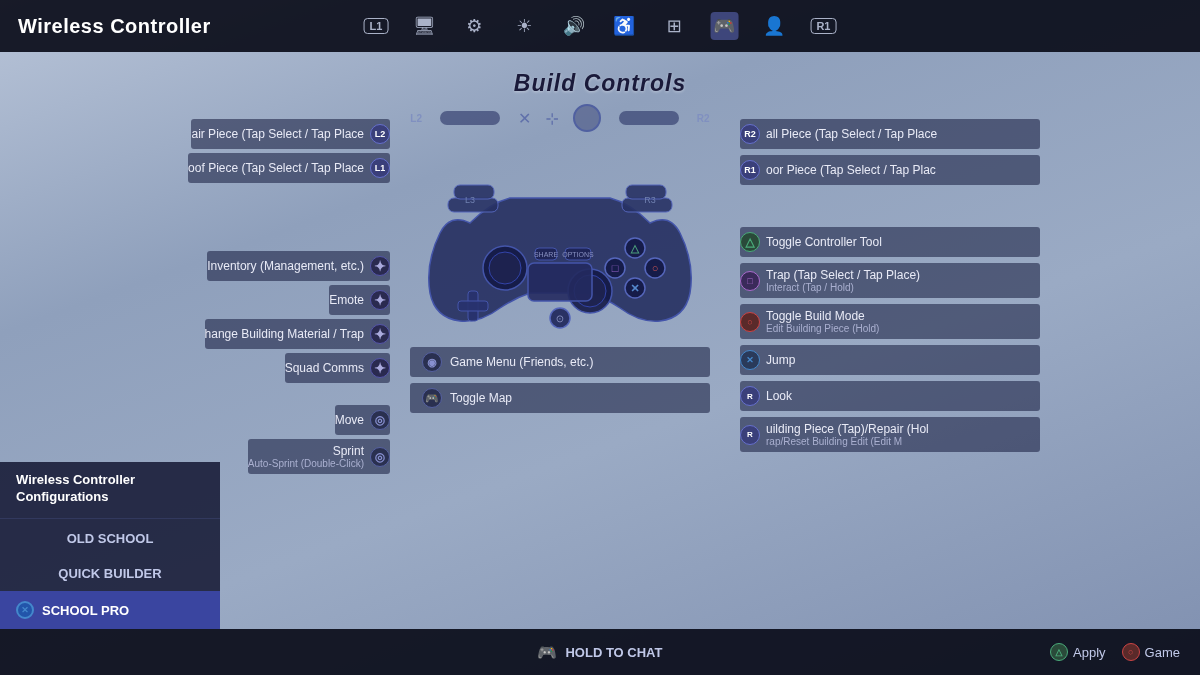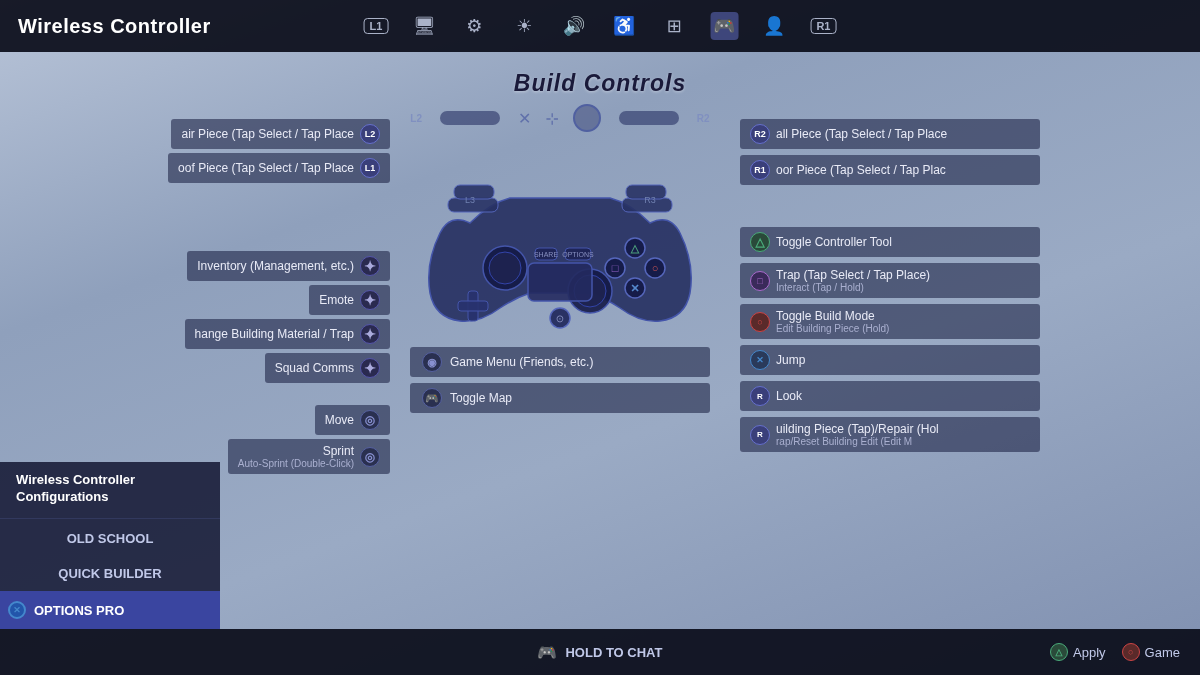--- a/index.html
+++ b/index.html
@@ -112,21 +112,21 @@
       margin-top: 10px;
       gap: 6px;
       margin-left: 10px;
     }
 
     
     .control-item {
       background: rgba(20, 25, 60, 0.55);
       color: #e8eaf6;
       font-size: 12px;
-      padding: 5px 10px;
+      padding: 5px 0;
       border-radius: 3px;
       display: flex;
       align-items: center;
       gap: 6px;
       white-space: nowrap;
       max-width: 230px;
       overflow: hidden;
     }
     .control-item.right {
       flex-direction: row;
@@ -222,21 +222,21 @@
 
     .sidebar-title {
       color: #fff;
       font-size: 13px;
       font-weight: bold;
       padding: 0 16px 10px 16px;
       line-height: 1.3;
     }
 
     .sidebar-item {
-      padding: 10px 8px;
+      padding: 10px 16px;
       color: #c0c8e8;
       font-size: 13px;
       font-weight: bold;
       text-align: center;
       cursor: pointer;
     }
     .sidebar-item.active {
       background: #3a45a0;
       color: #fff;
       display: flex;
@@ -515,21 +515,21 @@
 
   <div class="sidebar">
     <div class="sidebar-title">
       Wireless Controller<br>Configurations
     </div>
     <div class="divider-line"></div>
     <div class="sidebar-item">OLD SCHOOL</div>
     <div class="sidebar-item">QUICK BUILDER</div>
     <div class="sidebar-item active">
       <span class="active-x">✕</span>
-      <span>OPTIONS PRO</span>
+      <span>SCHOOL PRO</span>
     </div>
   </div>
 </div>
 
 <div class="bottom-bar">
   <div class="bottom-center">
     <span style="font-size:16px;">🎮</span>
     <span>HOLD TO CHAT</span>
   </div>
   <div class="bottom-right">

